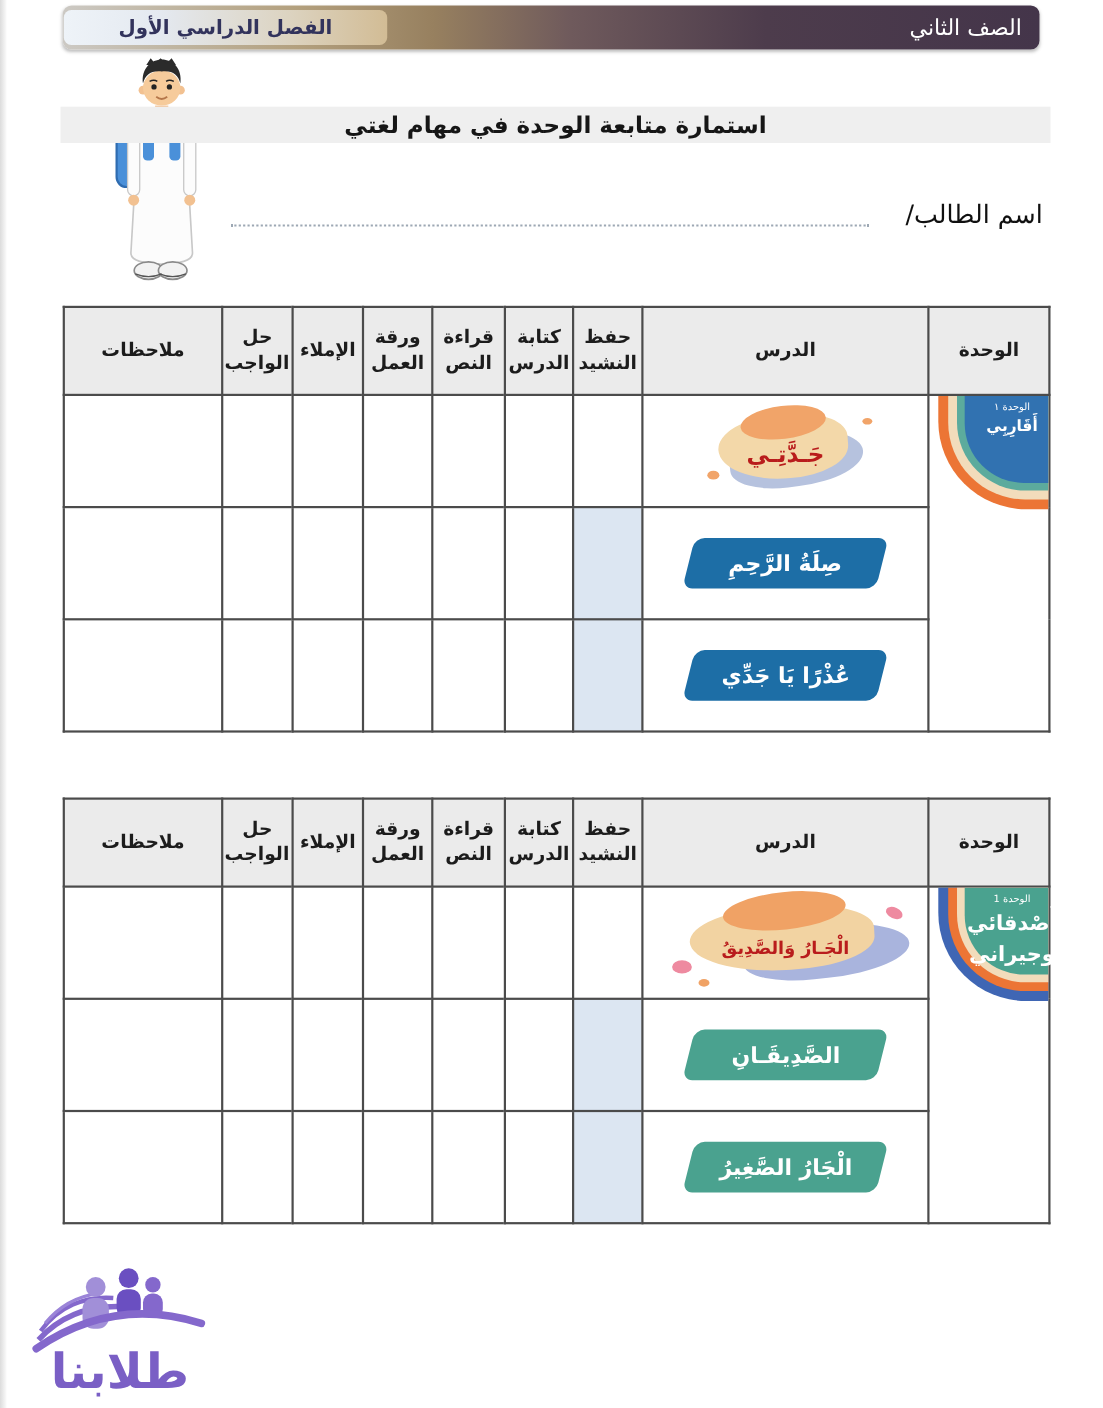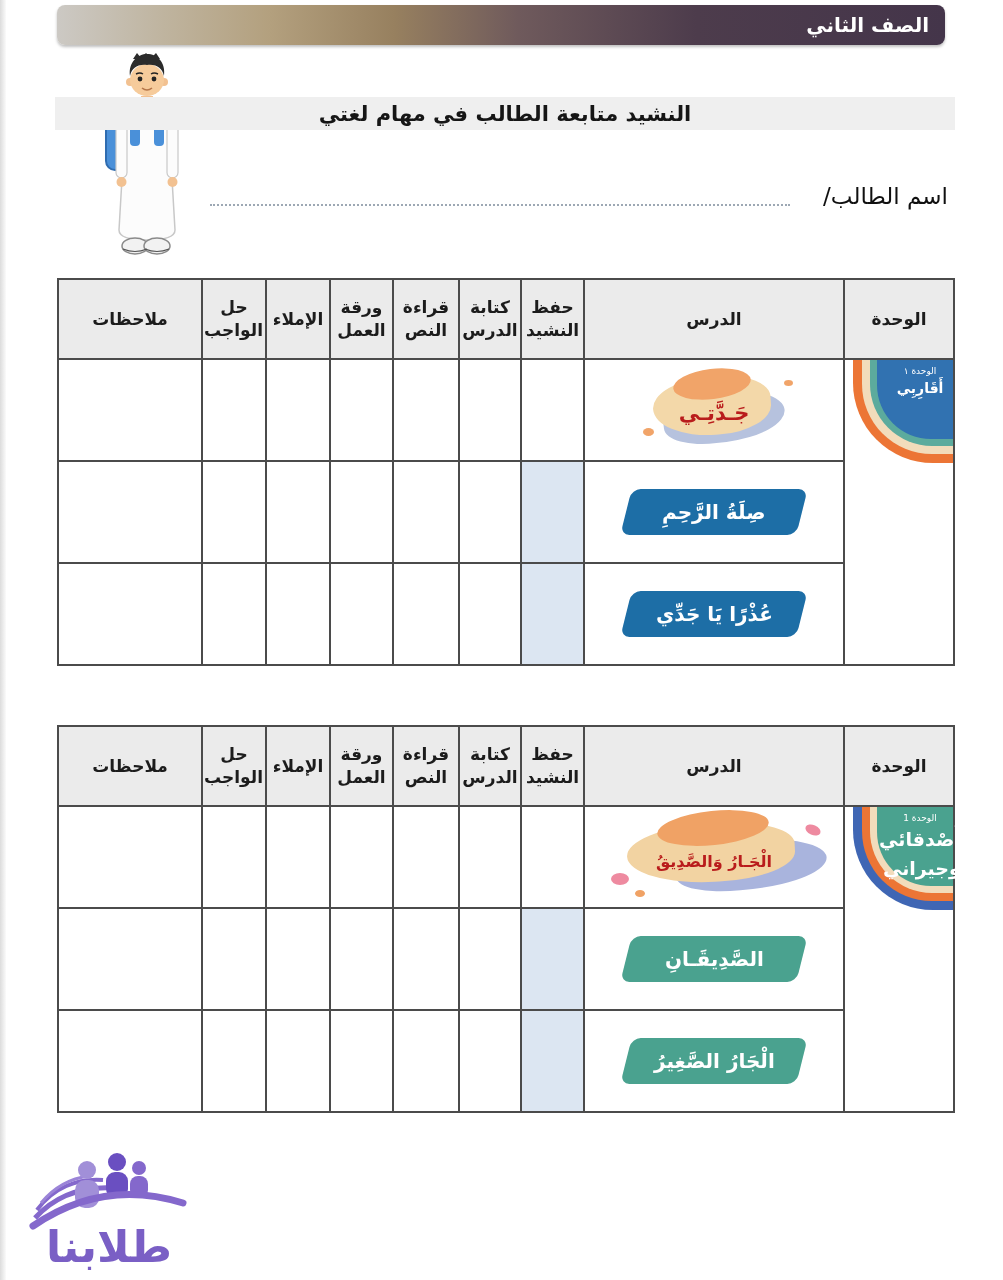--- a/index.html
+++ b/index.html
@@ -6,21 +6,21 @@
   .page{position:relative;width:1003px;height:1280px;background:#fff;overflow:hidden;
         font-family:"DejaVu Sans", sans-serif;direction:rtl;}
   .scan-edge{position:absolute;left:0;top:0;width:6px;height:1280px;
         background:linear-gradient(to right,#dcdcdc,#fbfbfb);}
 
   
   .header-bar{position:absolute;left:57px;top:5px;width:888px;height:40px;border-radius:8px;
         background:linear-gradient(to left,#44354a 0%,#4d3c4c 28%,#6f5a5c 48%,#97805f 62%,#b3a07e 76%,#bfb49f 88%,#ccc9c4 100%);
         box-shadow:0 2px 3px rgba(0,0,0,.25);}
   .grade{position:absolute;right:16px;top:0;height:24px;line-height:40px;color:#fff;
-        font-weight:bold;font-size:20px;}
+        font-weight:normal;font-size:20px;}
   .semester-box{position:absolute;left:1px;top:4px;width:294px;height:32px;border-radius:7px;
         background:linear-gradient(to left,#d2bc95 0%,#dcd3c0 30%,#e4e9f0 70%,#eef3f8 100%);
         display:flex;align-items:center;justify-content:center;
         color:#32335c;font-weight:bold;font-size:18px;}
 
   
   .title-strip{position:absolute;left:55px;top:97px;width:900px;height:33px;background:#efefef;
         display:flex;align-items:center;justify-content:center;
         font-size:21px;font-weight:bold;color:#161616;}
   .name-label{position:absolute;right:55px;top:183px;font-size:23px;font-weight:normal;color:#101010;}
@@ -29,21 +29,21 @@
 
   
   .track-table{position:absolute;left:57px;width:896px;border-collapse:collapse;
         table-layout:fixed;direction:rtl;}
   .t1{top:278px;} .t2{top:725px;}
   .track-table th,.track-table td{border:2px solid #4b4b4b;padding:0;}
   .track-table thead tr{height:80px;}
   .track-table tbody tr{height:102px;}
   .track-table th{background:#ebebeb;font-size:17px;font-weight:bold;color:#1c1c1c;
         text-align:center;vertical-align:middle;line-height:1.35;padding:2px;}
-  .track-table td{background:#fff;vertical-align:middle;}
+  .track-table td{background:#fff;text-align:center;vertical-align:middle;}
   td.unit-cell{position:relative;vertical-align:top;}
   td.shaded{background:#dce6f2;}
 
   
   .ushape{position:absolute;top:0;right:0;width:100px;height:103px;}
   .band{position:absolute;top:0;right:0;}
   .b1{width:100px;height:103px;border-bottom-left-radius:80px;}
   .b2{width:91px;height:94px;border-bottom-left-radius:70px;}
   .b3{width:83px;height:86px;border-bottom-left-radius:62px;}
   .b4{width:76px;height:79px;border-bottom-left-radius:54px;display:flex;flex-direction:column;
@@ -86,20 +86,23 @@
   .logo{position:absolute;left:25px;top:1148px;}
 </style>
 </head>
 <body>
 
 <div class="page">
   <div class="scan-edge"></div>
 
   <div class="header-bar">
     <span class="grade">الصف الثاني</span>
+    <div class="semester-box">
+      <span>الفصل الدراسي الأول</span>
+    </div>
   </div>
 
   <svg class="student" width="108" height="206" viewBox="0 0 108 206">
     <rect x="13" y="62" width="22" height="56" rx="9" fill="#4a90d9" stroke="#2f6cb0" stroke-width="2"></rect>
     <path d="M33,58 C33,50 42,46 54,46 C66,46 75,50 75,58 L82,178 C82,185 70,188 54,188 C38,188 26,185 26,178 Z" fill="#fcfcfc" stroke="#c8c8c8" stroke-width="1.5"></path>
     <rect x="23" y="64" width="11" height="62" rx="5.5" fill="#fcfcfc" stroke="#c8c8c8" stroke-width="1.2"></rect>
     <rect x="74" y="64" width="11" height="62" rx="5.5" fill="#fcfcfc" stroke="#c8c8c8" stroke-width="1.2"></rect>
     <circle cx="28.5" cy="130" r="5" fill="#f2c191"></circle>
     <circle cx="79.5" cy="130" r="5" fill="#f2c191"></circle>
     <rect x="37" y="58" width="10" height="36" rx="4" fill="#4a90d9"></rect>
@@ -115,21 +118,21 @@
     <path d="M43,22 Q47,20 50,22" stroke="#232323" stroke-width="1.4" fill="none"></path>
     <path d="M58,22 Q61,20 65,22" stroke="#232323" stroke-width="1.4" fill="none"></path>
     <path d="M49,36 Q54,40 59,36" stroke="#b5764a" stroke-width="1.6" fill="none"></path>
     <ellipse cx="42" cy="194" rx="13" ry="8" fill="#f2f2f2" stroke="#8a8a8a" stroke-width="1.5"></ellipse>
     <ellipse cx="64" cy="194" rx="13" ry="8" fill="#f2f2f2" stroke="#8a8a8a" stroke-width="1.5"></ellipse>
     <path d="M30,197 Q42,202 54,197" stroke="#555" stroke-width="1.2" fill="none"></path>
     <path d="M52,197 Q64,202 76,197" stroke="#555" stroke-width="1.2" fill="none"></path>
   </svg>
 
   <div class="title-strip">
-    <span>النشيد متابعة الطالب في مهام لغتي</span>
+    <span>استمارة متابعة الوحدة في مهام لغتي</span>
   </div>
 
   <span class="name-label">اسم الطالب/</span>
   <div class="name-line"></div>
 
   <table class="track-table t1">
     <colgroup>
       <col style="width:110px">
         <col style="width:260px">
         <col style="width:63px">

